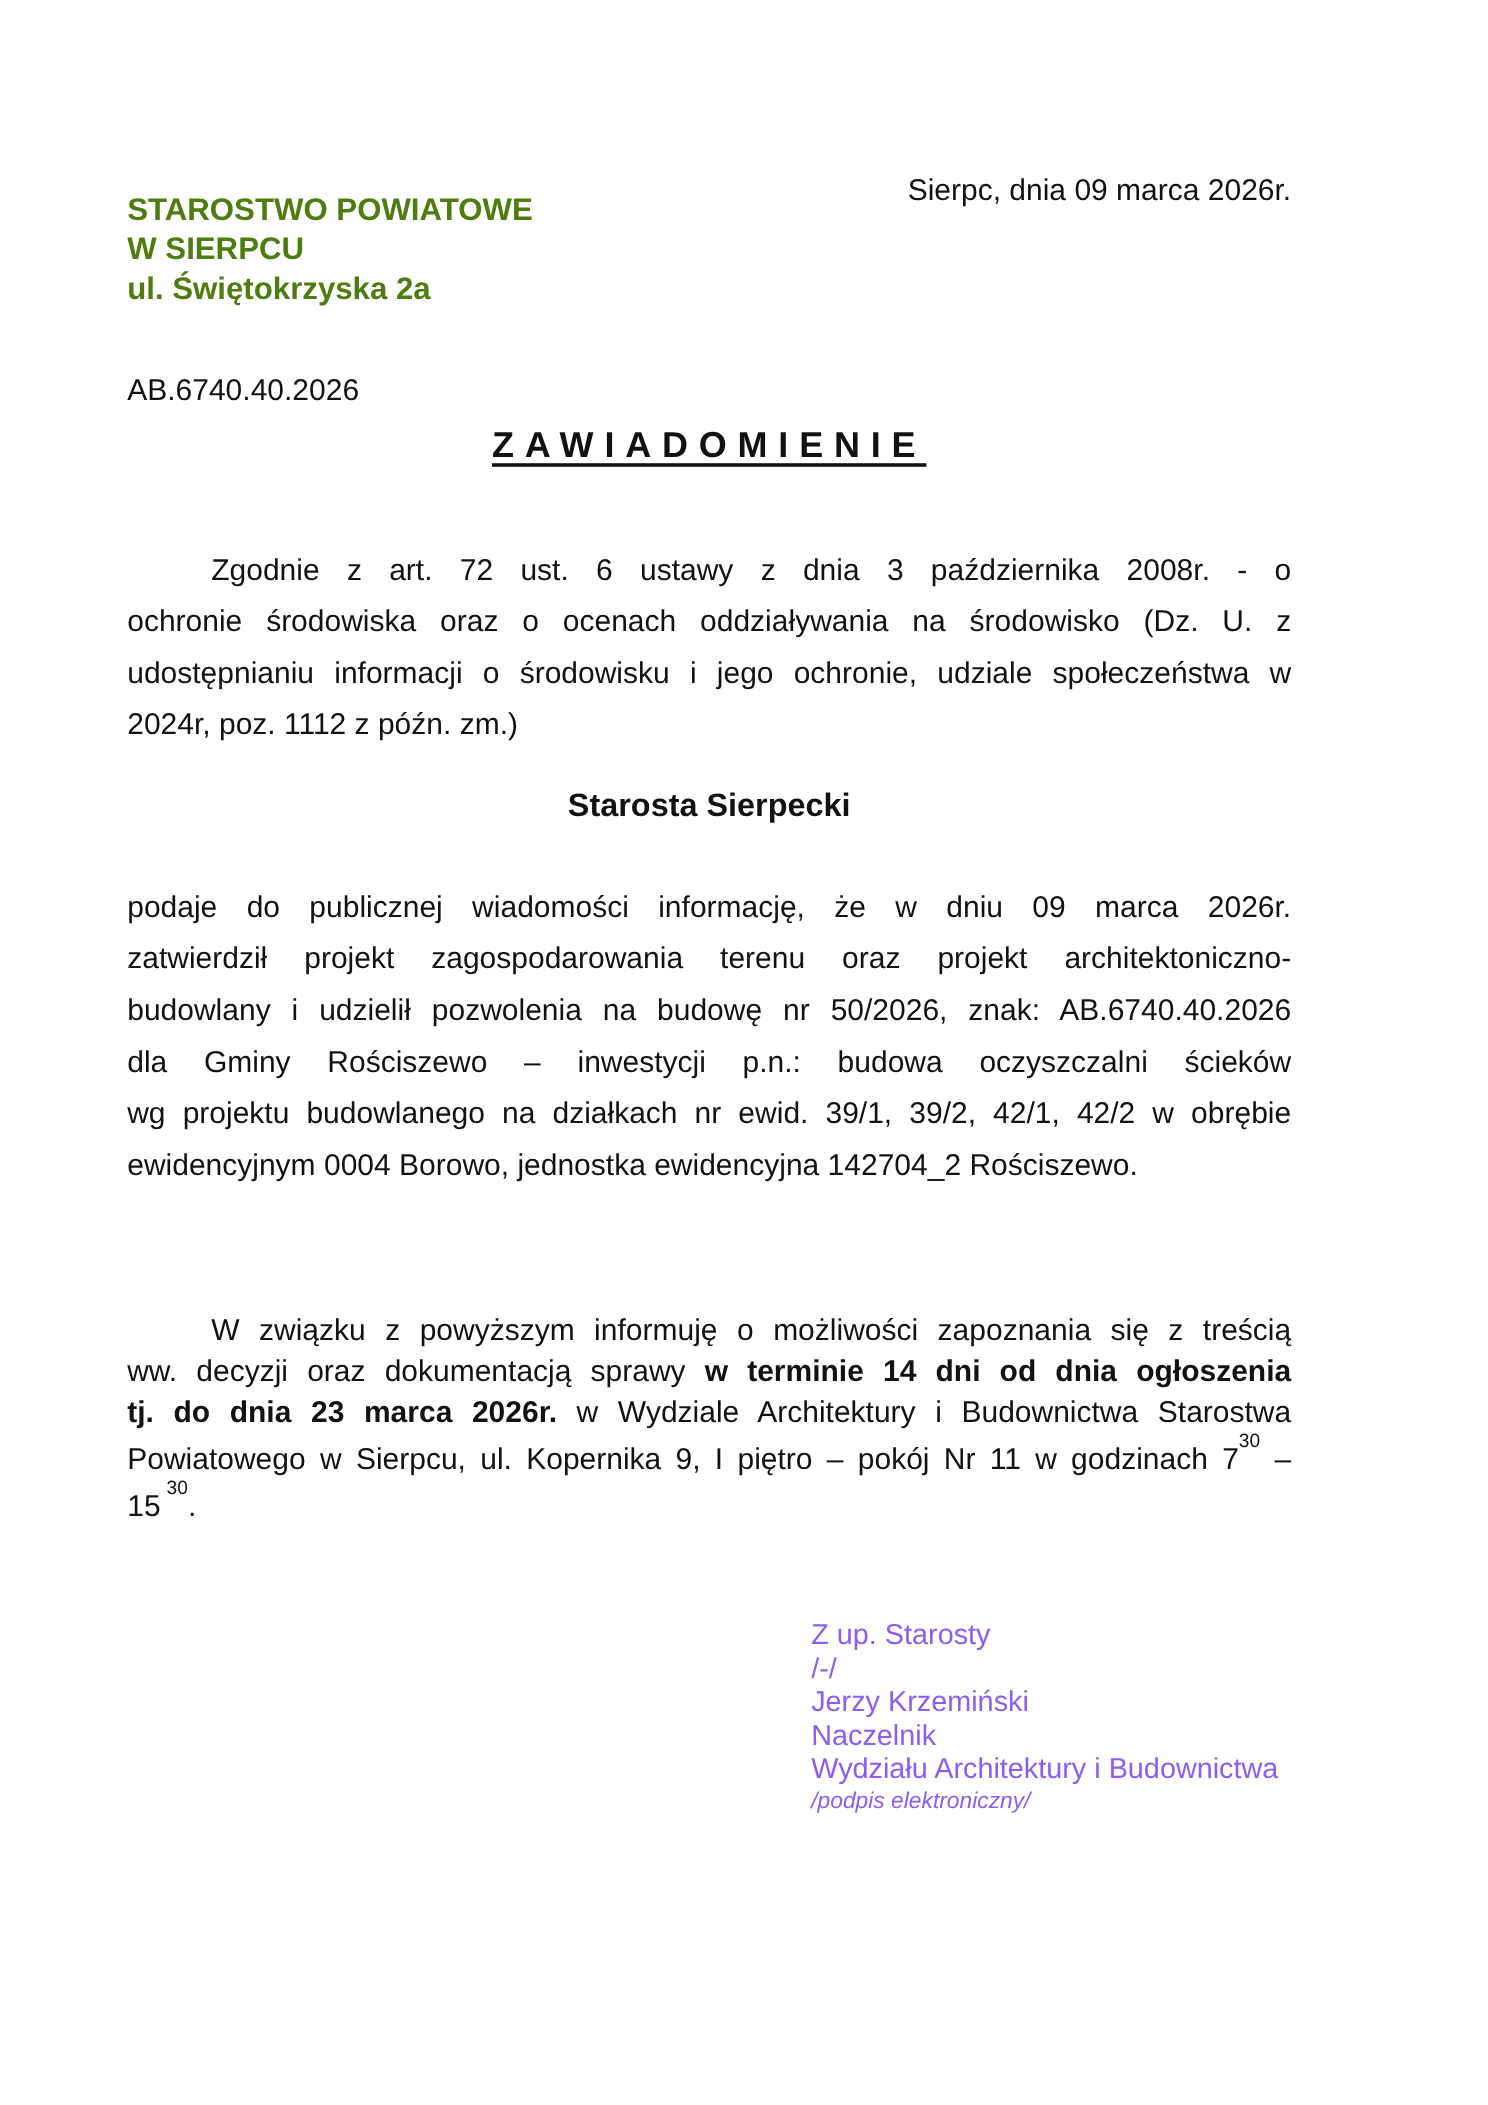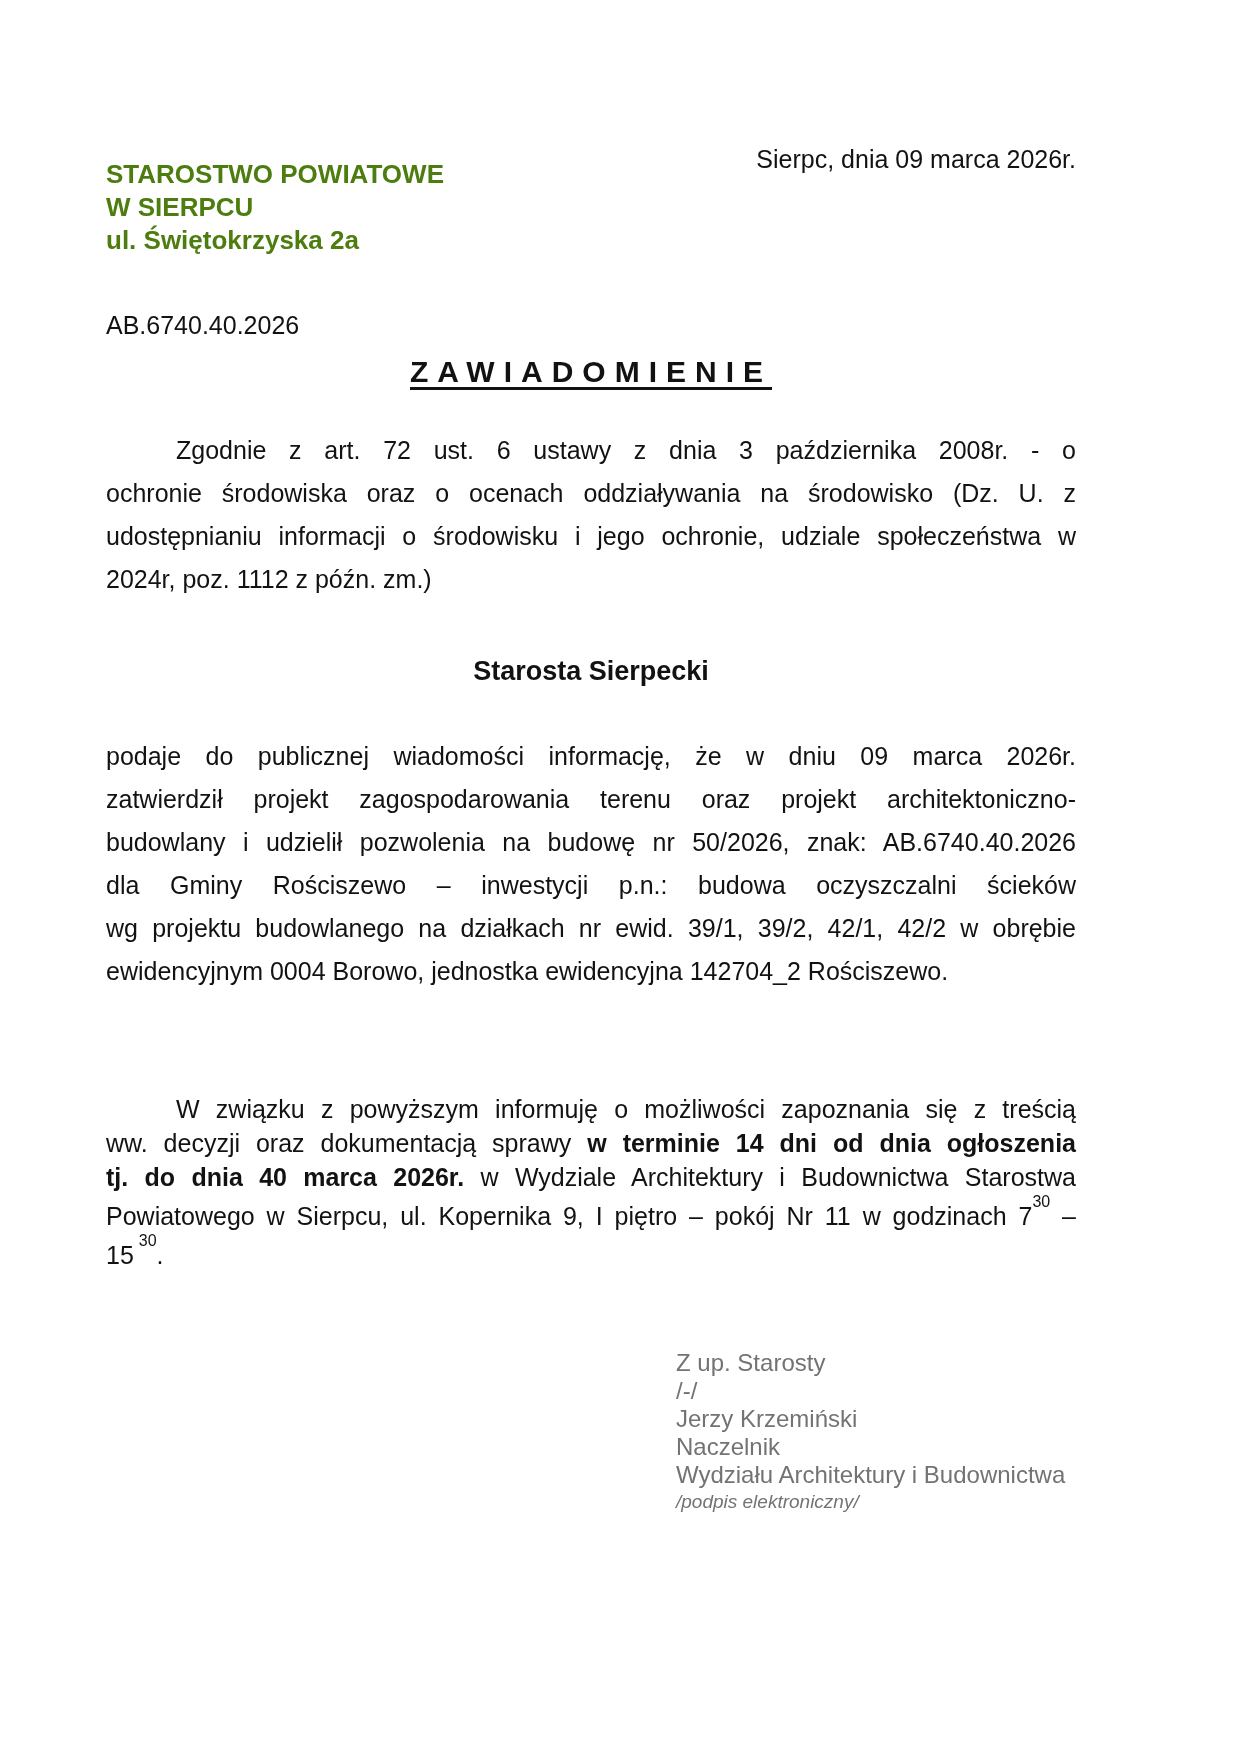--- a/index.html
+++ b/index.html
@@ -23,21 +23,21 @@
 
   .doc-title{
     top:354px;text-align:center;font-size:30px;font-weight:bold;
     letter-spacing:9px;line-height:36px;
     text-decoration:underline;
     text-decoration-thickness:3px;
     text-underline-offset:5px;
   }
 
   .body-par{font-size:25px;}
-  .para-legal{top:429px;line-height:43px;}
+  .para-legal{top:454px;line-height:43px;}
   .para-announce{top:735px;line-height:43px;}
   .para-closing{top:1092px;line-height:34px;}
 
   .jline{
     text-align:justify;
     text-align-last:justify;
     -moz-text-align-last:justify;
     white-space:normal;
   }
   .jline.last{text-align-last:left;-moz-text-align-last:left;}
@@ -47,21 +47,21 @@
 
   sup.hrs{
     font-size:16px;
     position:relative;top:-9px;
     letter-spacing:0;
   }
   sup.hrs.gap{margin-left:5px;}
 
   .signature{
     left:676px;top:1349px;
-    color:#737373;
+    color:#8b5cf6;
     font-size:24px;line-height:28px;
     width:480px;
   }
   .signature .esig{font-size:19px;font-style:italic;line-height:26px;}
 </style>
 </head>
 <body>
 
 <div class="page">
 
@@ -91,21 +91,21 @@
     <div class="jline">zatwierdził projekt zagospodarowania terenu oraz projekt architektoniczno-</div>
     <div class="jline">budowlany i udzielił pozwolenia na budowę nr 50/2026, znak: AB.6740.40.2026</div>
     <div class="jline">dla Gminy Rościszewo – inwestycji p.n.: budowa oczyszczalni ścieków</div>
     <div class="jline">wg projektu budowlanego na działkach nr ewid. 39/1, 39/2, 42/1, 42/2 w obrębie</div>
     <div class="jline last">ewidencyjnym 0004 Borowo, jednostka ewidencyjna 142704_2 Rościszewo.</div>
   </div>
 
   <div class="abs content body-par para-closing">
     <div class="jline indent">W związku z powyższym informuję o możliwości zapoznania się z treścią</div>
     <div class="jline"><span>ww. decyzji oraz dokumentacją sprawy </span><b>w terminie 14 dni od dnia ogłoszenia</b></div>
-    <div class="jline"><b>tj. do dnia 40 marca 2026r.</b><span> w Wydziale Architektury i Budownictwa Starostwa</span></div>
+    <div class="jline"><b>tj. do dnia 23 marca 2026r.</b><span> w Wydziale Architektury i Budownictwa Starostwa</span></div>
     <div class="jline"><span>Powiatowego w Sierpcu, ul. Kopernika 9, I piętro – pokój Nr 11 w godzinach 7</span><sup class="hrs">30</sup><span> –</span></div>
     <div class="jline last"><span>15</span><sup class="hrs gap">30</sup><span>.</span></div>
   </div>
 
   <div class="abs signature">
     <div>Z up. Starosty</div>
     <div>/-/</div>
     <div>Jerzy Krzemiński</div>
     <div>Naczelnik</div>
     <div>Wydziału Architektury i Budownictwa</div>

